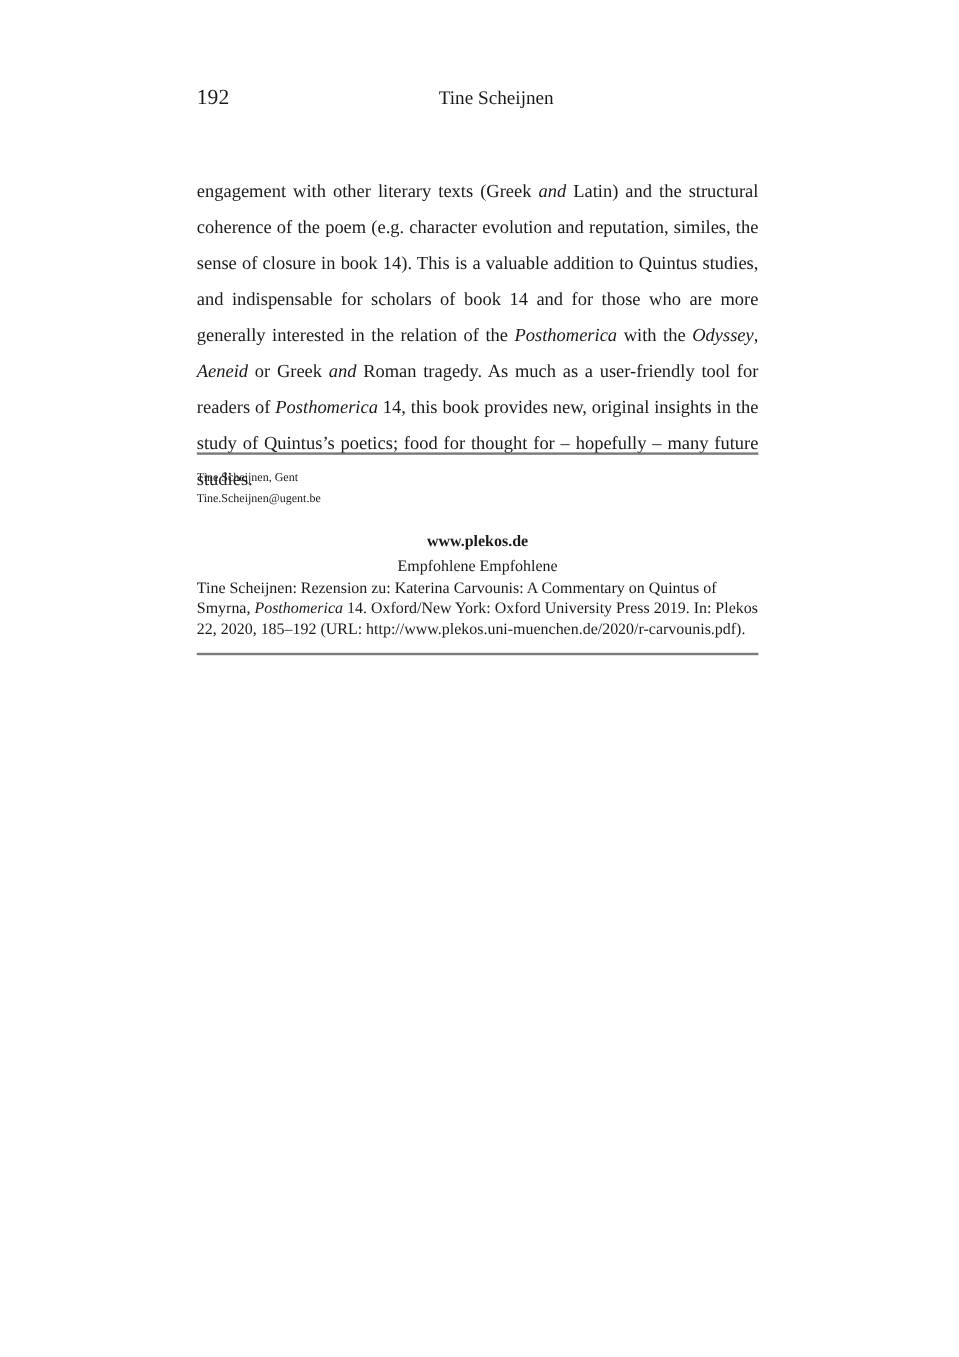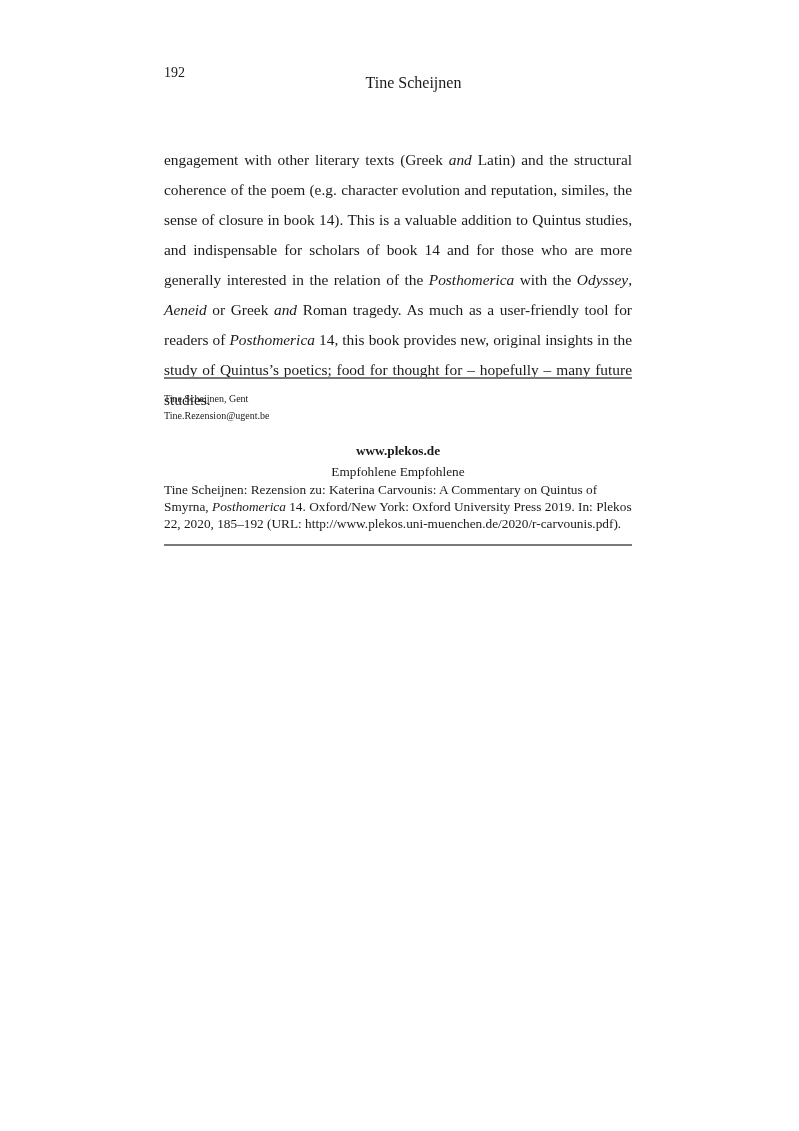--- a/index.html
+++ b/index.html
@@ -1,19 +1,19 @@
 <!DOCTYPE html>
 <html><head>
 <meta charset="utf-8">
 <style>
   html, body { margin:0; padding:0; background:#ffffff; }
   body { width:799px; height:1131px; position:relative; overflow:hidden;
          font-family:"Liberation Serif","DejaVu Serif",serif; color:#1a1a1a; }
   .abs { position:absolute; }
-  .pagenum { left:164px; top:65px; font-size:14px; }
+  .pagenum { left:164px; top:71px; font-size:18px; }
   .runhead { left:0; width:799px; top:74px; text-align:center; font-size:16px; padding-left:12px; }
   .runhead span { position:relative; left:2px; }
   .body { left:164px; top:145px; width:468px; font-size:15.4px; line-height:30px;
           text-align:justify; }
   .body p { margin:0; }
   .rule { height:1.5px; background:#7a7a7a; left:164px; width:468px; }
   .rule1 { top:377px; }
   .rule2 { top:544px; }
   .author { left:164px; top:390px; font-size:10px; line-height:17px; }
   .site { left:164px; width:468px; top:443px; text-align:center; font-size:13.3px; font-weight:bold; }
@@ -28,20 +28,20 @@
 <div class="abs runhead"><span>Tine Scheijnen</span></div>
 
 <div class="abs body">
   <p><span>engagement with other literary texts (Greek </span><i>and</i><span> Latin) and the structural coherence of the poem (e.g. character evolution and reputation, similes, the sense of closure in book 14). This is a valuable addition to Quintus studies, and indispensable for scholars of book 14 and for those who are more generally interested in the relation of the </span><i>Posthomerica</i><span> with the </span><i>Odyssey</i><span>, </span><i>Aeneid</i><span> or Greek </span><i>and</i><span> Roman tragedy. As much as a user-friendly tool for readers of </span><i>Posthomerica</i><span> 14, this book provides new, original insights in the study of Quintus’s poetics; food for thought for – hopefully – many future studies.</span></p>
 </div>
 
 <div class="abs rule rule1"></div>
 
 <div class="abs author">
   <div>Tine Scheijnen, Gent</div>
-  <div>Tine.Rezension@ugent.be</div>
+  <div>Tine.Scheijnen@ugent.be</div>
 </div>
 
 <div class="abs site">www.plekos.de</div>
 <div class="abs cite-head">Empfohlene Empfohlene</div>
 <div class="abs cite"><span>Tine Scheijnen: Rezension zu: Katerina Carvounis: A Commentary on Quintus of Smyrna, </span><i>Posthomerica</i><span> 14. Oxford/New York: Oxford University Press 2019. In: Plekos 22, 2020, 185–192 (URL: http://www.plekos.uni-muenchen.de/2020/r-carvounis.pdf).</span></div>
 
 <div class="abs rule rule2"></div>
 
 </body></html>

